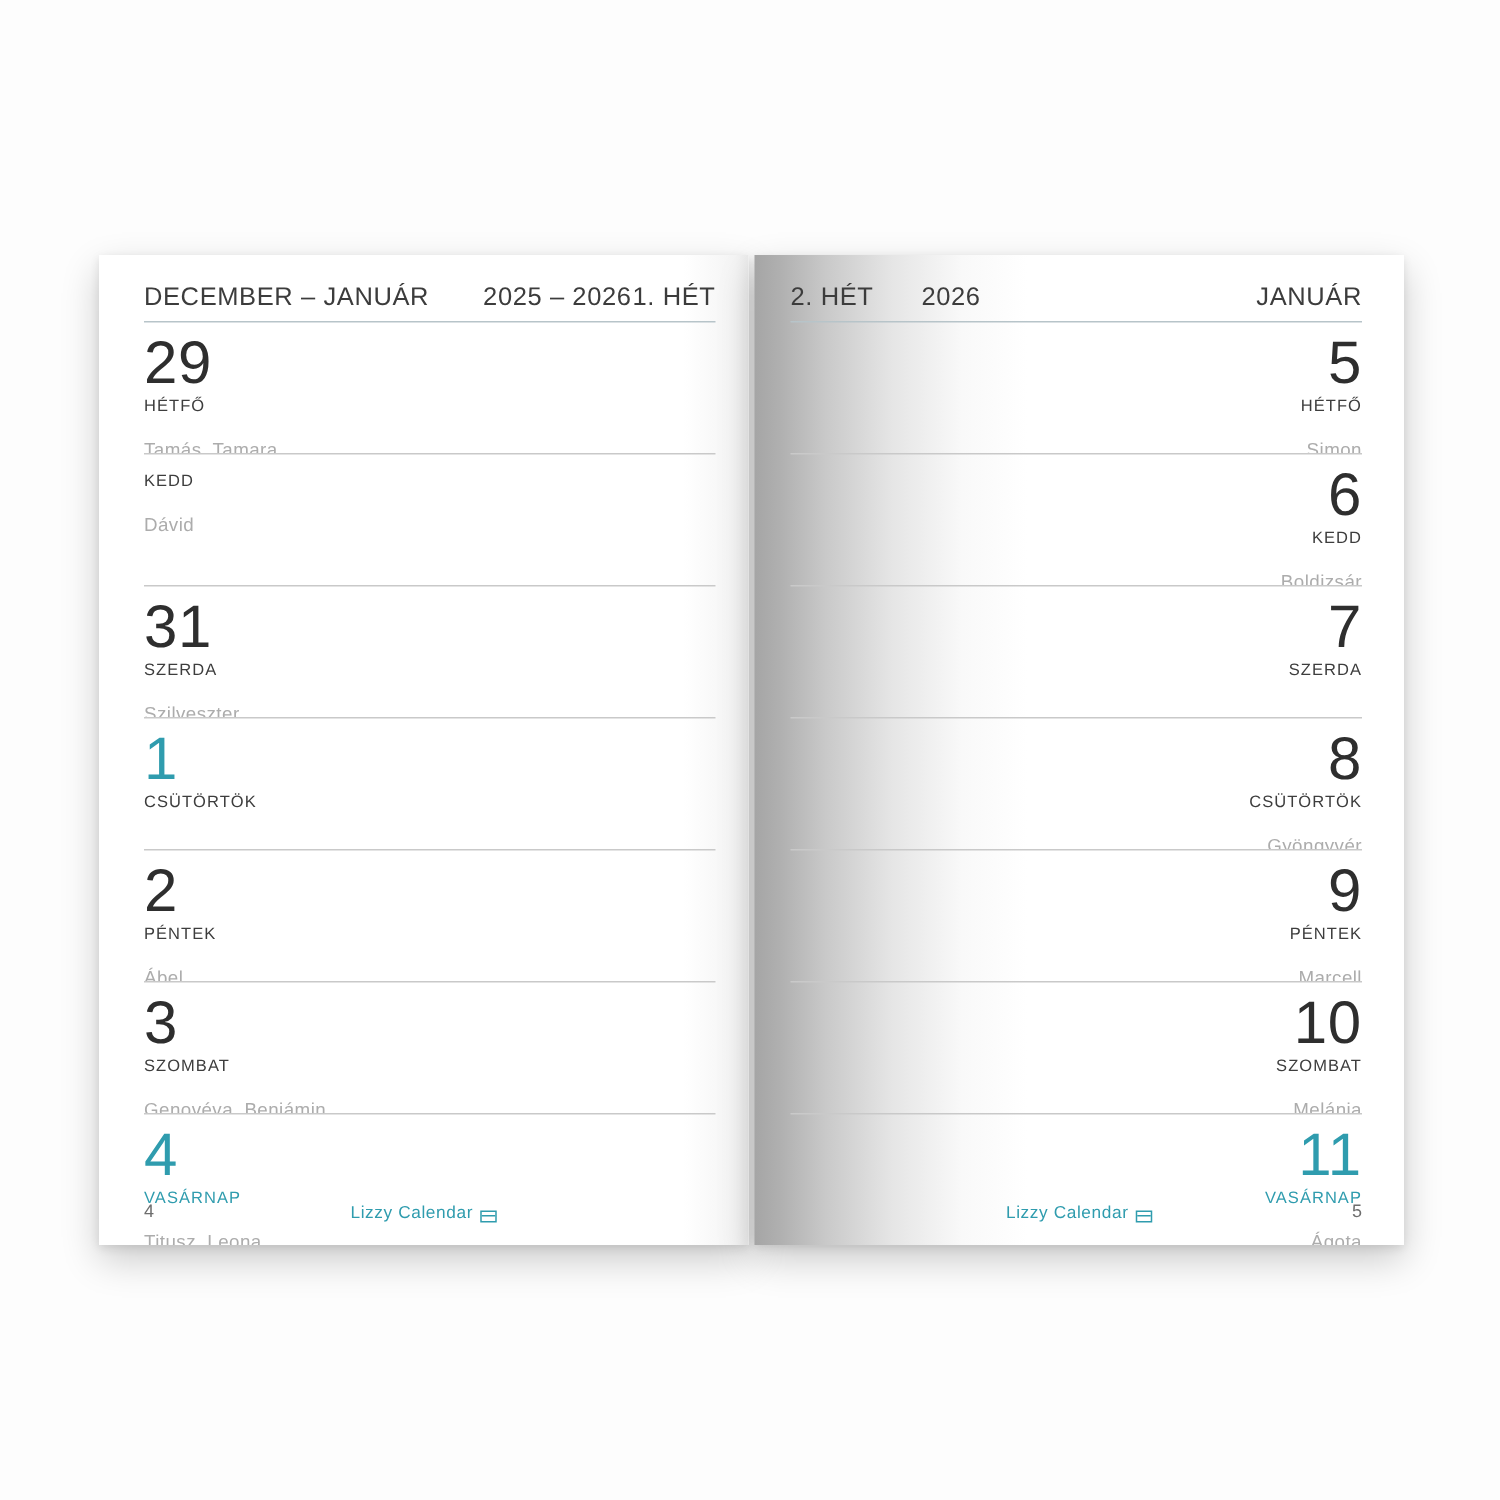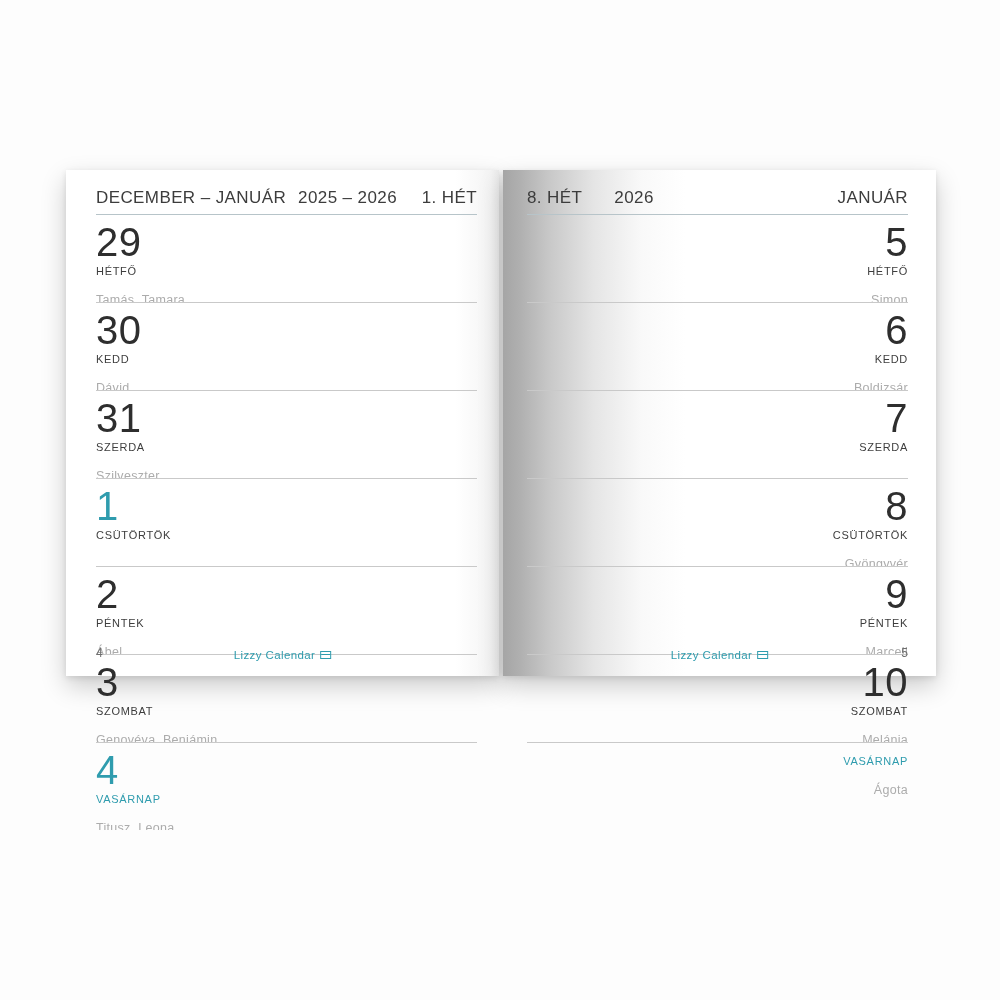--- a/index.html
+++ b/index.html
@@ -4,42 +4,42 @@
 <style>
   html,body{margin:0;padding:0;}
   body{
     width:1000px;height:1000px;position:relative;
     background:#fdfdfd;
     font-family:"Liberation Sans","DejaVu Sans",sans-serif;
     overflow:hidden;
   }
   .spread{position:absolute;left:66px;top:170px;width:870px;height:660px;}
   .page{
-    position:absolute;top:0;height:506px;background:#fff;
+    position:absolute;top:0;height:660px;background:#fff;
     box-shadow:0 10px 24px rgba(0,0,0,0.20), 0 2px 6px rgba(0,0,0,0.10);
     box-sizing:border-box;
   }
   .page-left{
     left:0;width:433px;
     background:linear-gradient(to right,#ffffff 0%,#ffffff 90%,#f4f4f4 98%,#ebebeb 100%);
     padding:0 22px 0 30px;
   }
   .page-right{
     left:437px;width:433px;
     background:linear-gradient(to right,#a5a5a5 0%,#b0b0b0 4%,#c9c9c9 11%,#e5e5e5 21%,#f9f9f9 32%,#ffffff 42%);
     padding:0 28px 0 24px;
   }
   .page-header{
     display:flex;align-items:baseline;
     height:45px;box-sizing:border-box;padding-top:18px;
     border-bottom:1px solid #b7c4c9;
     font-size:17px;color:#3c3c3c;letter-spacing:0.4px;
     white-space:nowrap;
   }
-  .page-left .hdr-years{margin-left:12px;}
+  .page-left .hdr-years{margin-left:36px;}
   .page-right .hdr-years{margin-left:32px;}
   .hdr-right{margin-left:auto;}
   .days{
     display:flex;flex-direction:column;
     height:615px;box-sizing:border-box;
   }
   .day-row{
     flex:1;box-sizing:border-box;padding-top:8px;
     border-bottom:1px solid #c9c9c9;
     overflow:hidden;
@@ -57,21 +57,21 @@
     font-size:12.5px;color:#acacac;letter-spacing:0.3px;margin-top:16px;
   }
   .accent, .num-accent.day-num, .wd-accent.day-wd, .nm-accent{color:var(--accent);}
   .footer-pageno{
     position:absolute;bottom:16px;font-size:12px;color:#6e6e6e;
   }
   .page-left .footer-pageno{left:30px;}
   .page-right .footer-pageno{right:28px;}
   .footer-logo{
     position:absolute;bottom:15px;left:50%;transform:translateX(-50%);
-    display:flex;align-items:center;gap:5px;
+    display:flex;align-items:flex-end;gap:5px;
     font-size:11.5px;letter-spacing:0.4px;color:var(--accent);
     white-space:nowrap;
   }
   .logo-icon{
     display:inline-block;width:11px;height:8px;box-sizing:border-box;
     border:1.3px solid var(--accent);position:relative;
   }
   .logo-icon::after{
     content:"";position:absolute;left:0;right:0;top:50%;
     border-top:1.3px solid var(--accent);margin-top:-0.6px;
@@ -88,21 +88,20 @@
       <span class="hdr-years">2025 – 2026</span>
       <span class="hdr-right">1. HÉT</span>
     </div>
     <div class="days">
       <div class="day-row">
         <div class="day-num">29</div>
         <div class="day-wd">HÉTFŐ</div>
         <div class="day-names"><span class="nm-accent"></span><span>Tamás, Tamara</span></div>
       </div>
       <div class="day-row">
-        <div class="day-num">30</div>
         <div class="day-wd">KEDD</div>
         <div class="day-names"><span class="nm-accent"></span><span>Dávid</span></div>
       </div>
       <div class="day-row">
         <div class="day-num">31</div>
         <div class="day-wd">SZERDA</div>
         <div class="day-names"><span class="nm-accent"></span><span>Szilveszter</span></div>
       </div>
       <div class="day-row">
         <div class="day-num num-accent">1</div>
@@ -126,21 +125,21 @@
     </div>
     <div class="footer-pageno">4</div>
     <div class="footer-logo">
       <span>Lizzy Calendar</span>
       <span class="logo-icon"></span>
     </div>
   </div>
 
   <div class="page page-right">
     <div class="page-header">
-      <span>8. HÉT</span>
+      <span>2. HÉT</span>
       <span class="hdr-years">2026</span>
       <span class="hdr-right">JANUÁR</span>
     </div>
     <div class="days">
       <div class="day-row">
         <div class="day-num">5</div>
         <div class="day-wd">HÉTFŐ</div>
         <div class="day-names"><span class="nm-accent"></span><span>Simon</span></div>
       </div>
       <div class="day-row">
@@ -161,20 +160,21 @@
         <div class="day-num">9</div>
         <div class="day-wd">PÉNTEK</div>
         <div class="day-names"><span class="nm-accent"></span><span>Marcell</span></div>
       </div>
       <div class="day-row">
         <div class="day-num">10</div>
         <div class="day-wd">SZOMBAT</div>
         <div class="day-names"><span class="nm-accent"></span><span>Melánia</span></div>
       </div>
       <div class="day-row">
+        <div class="day-num num-accent">11</div>
         <div class="day-wd wd-accent">VASÁRNAP</div>
         <div class="day-names"><span class="nm-accent"></span><span>Ágota</span></div>
       </div>
     </div>
     <div class="footer-pageno">5</div>
     <div class="footer-logo">
       <span>Lizzy Calendar</span>
       <span class="logo-icon"></span>
     </div>
   </div>

